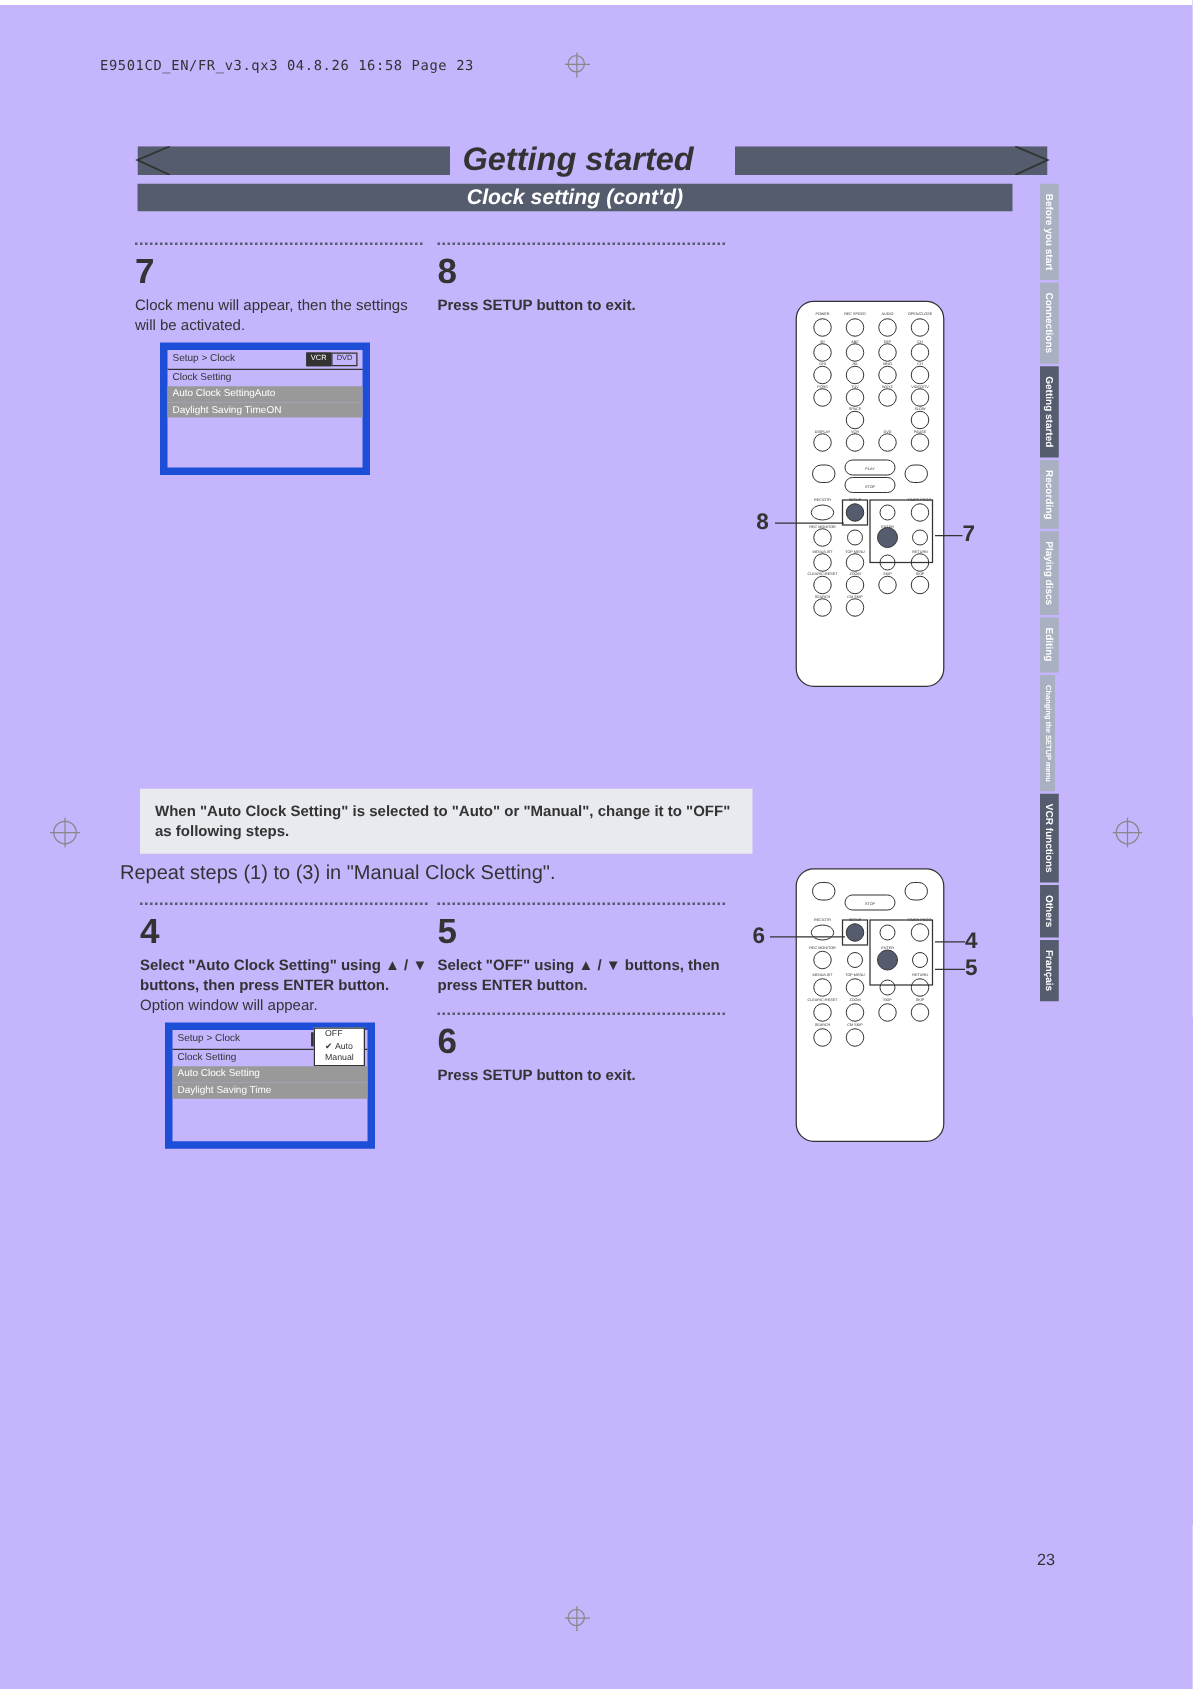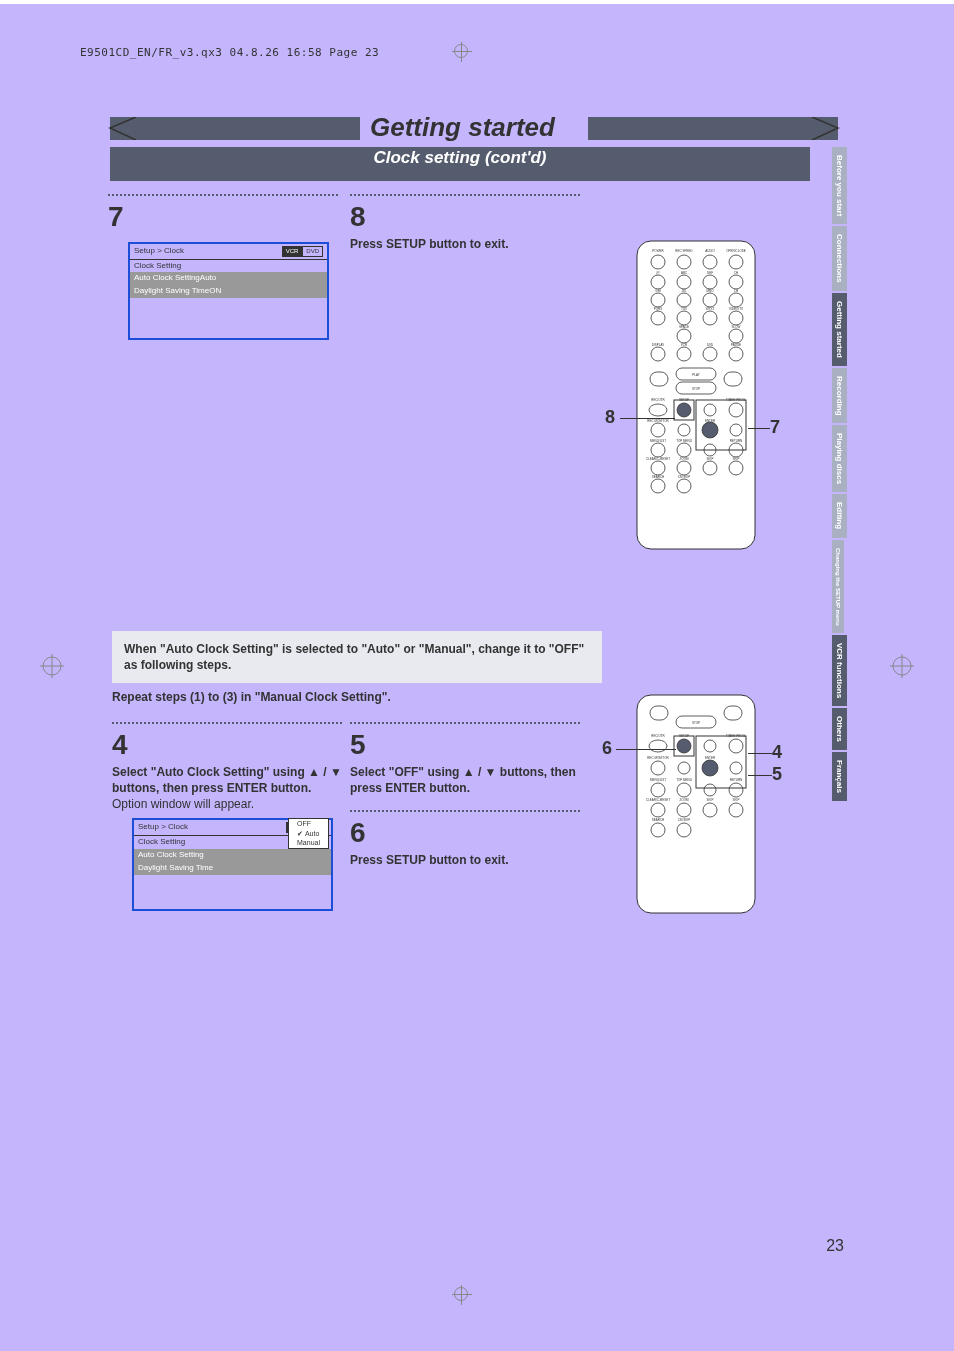--- a/index.html
+++ b/index.html
@@ -23,58 +23,58 @@
   .reg-mark-bottom::before { width:1px; height:20px; left:9px; top:0; }
   .reg-mark-bottom::after { width:20px; height:1px; left:0; top:9px; }
   .reg-mark-bottom .circ { position:absolute; width:14px; height:14px; border:1px solid #888; border-radius:50%; left:2px; top:2px; }
 
   
   .banner-row { position:absolute; top:113px; left:110px; width:728px; height:28px; }
   .banner-title { position:absolute; left:260px; top:-5px; font-size:26px; font-weight:bold; font-style:italic; color:#333; }
   .banner-arrow-r { position:absolute; right:0; top:0; }
   .banner-arrow-l { position:absolute; left:0; top:0; }
 
-  .sub-bar { position:absolute; top:143px; left:110px; width:700px; height:34px; background:#555c6e; color:#fff; font-size:17px; font-weight:bold; font-style:italic; text-align:center; line-height:21px; }
+  .sub-bar { position:absolute; top:143px; left:110px; width:700px; height:22px; background:#555c6e; color:#fff; font-size:17px; font-weight:bold; font-style:italic; text-align:center; line-height:21px; }
 
   
   .tabs { position:absolute; right:104px; top:143px; width:18px; }
   .tab { writing-mode: vertical-rl; font-size:8px; font-weight:bold; padding:8px 3px; margin-bottom:2px; text-align:center; }
   .tab-light { background:#a9b0c2; color:#fff; }
   .tab-dark  { background:#555c6e; color:#fff; }
 
   
   .col { position:absolute; width:230px; font-size:12px; line-height:1.35; }
   .dots { border-top:2px dotted #555c6e; margin-bottom:2px; }
   .bignum { font-size:28px; font-weight:bold; color:#333; }
   .step-head { font-weight:bold; }
 
-  .osd { width:201px; border:2px solid #1d4ed8; font-size:8px; margin-top:6px; }
+  .osd { width:168px; border:6px solid #1d4ed8; font-size:8px; margin-top:6px; }
   .osd-header { display:flex; justify-content:space-between; padding:2px 4px; border-bottom:1px solid #333; }
   .osd-header .modes { display:flex; gap:0; }
   .osd-header .modes span { padding:0 3px; border:1px solid #333; font-size:6px; line-height:8px; }
   .osd-header .modes span.on { background:#333; color:#fff; }
   .osd-row { display:flex; justify-content:flex-start; padding:1px 4px; }
   .osd-row.sel { background:#999; color:#fff; }
   .osd-body { padding-bottom:40px; }
   .osd-popup { position:relative; }
   .osd-popup .pop { position:absolute; right:2px; top:-2px; border:1px solid #333; background:#fff; font-size:7px; }
   .osd-popup .pop div { padding:0 8px; }
   .osd-popup .pop div.chk::before { content:"✔"; margin-right:2px; font-size:7px; }
 
   .remote { position:absolute; width:120px; }
   .remote svg { width:100%; }
 
   .callout { position:absolute; font-size:18px; font-weight:bold; }
   .cline { position:absolute; background:#333; height:1px; }
 
   .notebox { position:absolute; left:112px; top:627px; width:490px; background:#e8eaf0; padding:10px 12px; font-size:12px; font-weight:bold; line-height:1.35; }
 
-  .repeat { position:absolute; left:112px; top:686px; font-size:12px; font-weight:bold; }
-
-  .pagenum { position:absolute; right:110px; bottom:100px; font-size:16px; }
+  .repeat { position:absolute; left:96px; top:686px; font-size:16px; font-weight:normal; }
+
+  .pagenum { position:absolute; right:110px; bottom:100px; font-size:13px; }
 </style>
 </head>
 <body>
 
 <div class="page">
 
   <div class="header-line">E9501CD_EN/FR_v3.qx3  04.8.26  16:58  Page 23</div>
   <div class="reg-mark-top">
       <div class="circ"></div>
     </div>
@@ -121,20 +121,21 @@
     <div class="tab tab-light">Editing</div>
     <div class="tab tab-light" style="font-size:6px">Changing the SETUP menu</div>
     <div class="tab tab-dark">VCR functions</div>
     <div class="tab tab-dark">Others</div>
     <div class="tab tab-dark">Français</div>
   </div>
 
   <div class="col" style="left:108px; top:190px;">
     <div class="dots"></div>
     <div class="bignum">7</div>
+    <div>Clock menu will appear, then the settings will be activated.</div>
     <div class="osd" style="margin-left:20px">
       <div class="osd-header">
         <span>Setup &gt; Clock</span>
         <span class="modes">
           <span class="on">VCR</span>
           <span>DVD</span>
         </span>
       </div>
       <div class="osd-body">
         <div class="osd-row">

